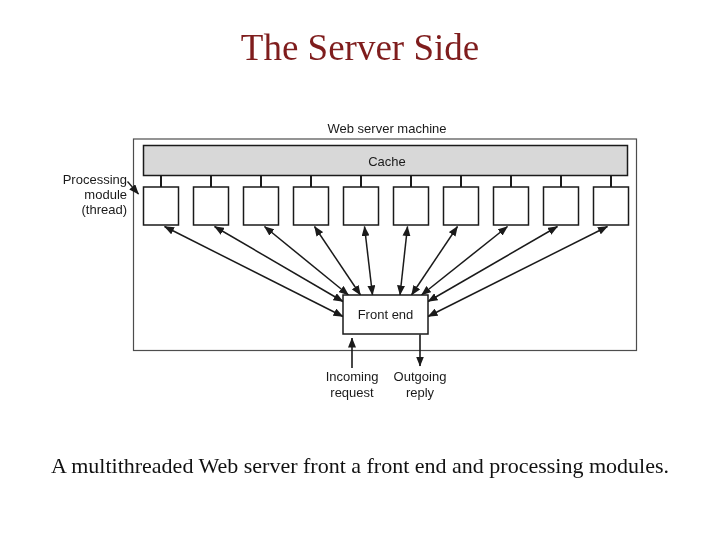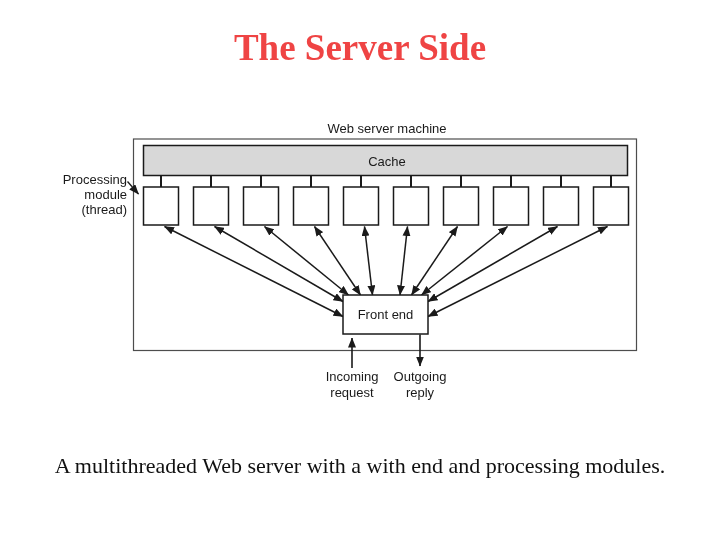--- a/index.html
+++ b/index.html
@@ -42,21 +42,21 @@
     font-family: "Liberation Sans", sans-serif;
     font-size: 13px;
     fill: #1a1a1a;
   }
 </style>
 </head>
 <body>
 
 <div class="slide">
 
-  <div class="title" style="color: #ef4444; font-weight: bold;">The Server Side</div>
+  <div class="title" style="color: #7f1d1d;">The Server Side</div>
 
   <svg class="diagram" width="720" height="540" viewBox="0 0 720 540">
     <defs>
       <marker id="arrow" viewBox="0 0 10 8" refX="9.5" refY="4" markerWidth="10" markerHeight="8" markerUnits="userSpaceOnUse" orient="auto-start-reverse">
         <path d="M0,0 L10,4 L0,8 z" fill="#1a1a1a"></path>
       </marker>
     </defs>
 
     <rect x="133.5" y="139" width="503" height="211.5" fill="none" stroke="#4d4d4d" stroke-width="1.2"></rect>
 
@@ -112,15 +112,15 @@
     <text x="352" y="396.5" text-anchor="middle">request</text>
     <text x="420" y="381" text-anchor="middle">Outgoing</text>
     <text x="420" y="396.5" text-anchor="middle">reply</text>
 
     <text x="127" y="184" text-anchor="end">Processing</text>
     <text x="127" y="199" text-anchor="end">module</text>
     <text x="127" y="214" text-anchor="end">(thread)</text>
     <line x1="127.5" y1="181.5" x2="138.5" y2="194" stroke="#1a1a1a" stroke-width="1.3" marker-end="url(#arrow)"></line>
   </svg>
 
-  <div class="caption">A multithreaded Web server with a with end and processing modules.</div>
+  <div class="caption">A multithreaded Web server front a front end and processing modules.</div>
 
 </div>
 
 </body></html>

